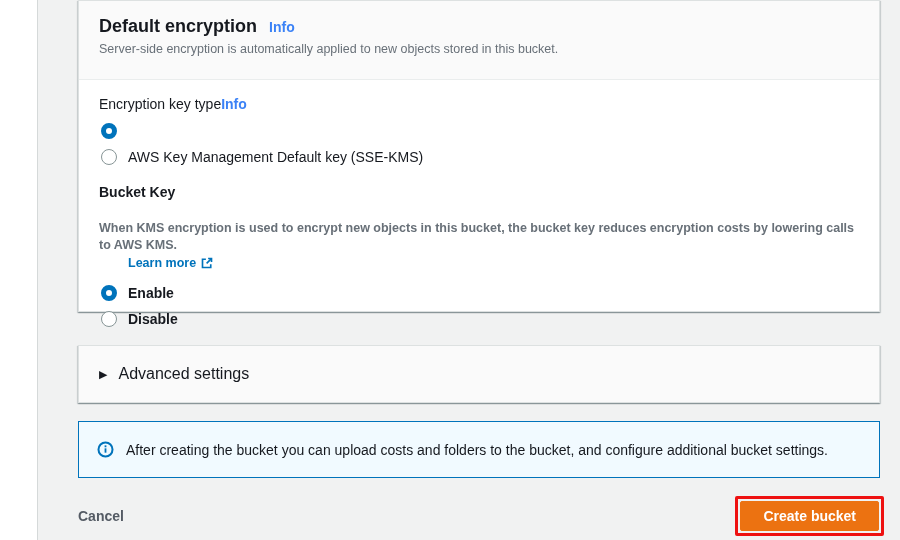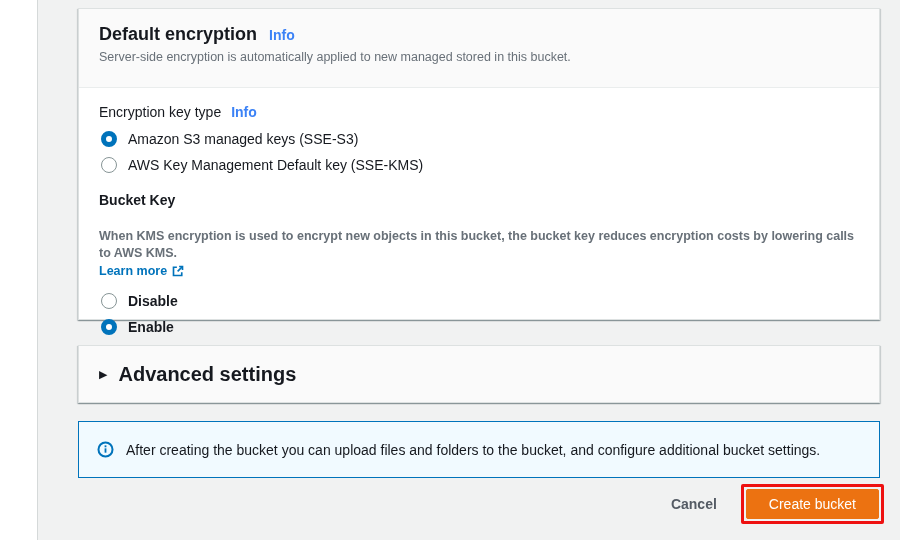--- a/index.html
+++ b/index.html
@@ -14,108 +14,107 @@
   .left-strip { position:absolute; left:0; top:0; width:37px; height:540px; background:#ffffff; }
   .left-divider { position:absolute; left:37px; top:0; width:1px; height:540px; background:#d5d9d9; }
   .content-bg { position:absolute; left:38px; top:0; width:862px; height:540px; background:#f1f2f2; }
 
   .card {
     position:absolute;
     background:#ffffff;
     border:1px solid #dde1e1;
     box-shadow: 0 1px 1px 0 rgba(0,28,36,0.25), 1px 1px 1px 0 rgba(0,28,36,0.12), -1px 1px 1px 0 rgba(0,28,36,0.12);
   }
-  .card-default { left:78px; top:8px; width:802px; height:312px; }
+  .card-default { left:78px; top:0; width:802px; height:312px; }
 
   .card-header {
     background:#fafafa;
     border-bottom:1px solid #eaeded;
     padding:15px 20px 12px 20px;
     height:79px;
   }
   .title-row { display:flex; align-items:baseline; gap:12px; }
   .card-title { font-size:18px; font-weight:700; color:#16191f; }
   .info-link { font-size:14px; font-weight:700; color:#3b82f6; text-decoration:none; cursor:pointer; }
   .card-subtitle { font-size:12.5px; color:#687078; margin-top:5px; }
 
   .card-body { padding:16px 20px 18px 20px; }
 
-  .field-label-row { display:flex; align-items:flex-end; gap:10px; margin-bottom:11px; }
+  .field-label-row { display:flex; align-items:flex-end; margin-bottom:11px; }
   .field-label { font-size:14px; color:#16191f; }
 
   .radio-row { display:flex; align-items:center; gap:11px; margin:0 0 10px 2px; cursor:pointer; }
   .radio-circle {
     width:16px; height:16px; border-radius:50%;
     background:#ffffff; border:1px solid #879596; flex:0 0 16px;
   }
   .radio-circle.selected { border:5px solid #0073bb; }
   .radio-label { font-size:14px; color:#16191f; }
 
   .bucket-key-block { margin-top:19px;font-weight:bold; }
   .bucket-key-desc { font-size:12.5px; color:#687078; margin-top:20px; line-height:1.35; }
   .learn-more-row { display:flex; align-items:center; gap:5px; margin:2px 0 15px 0; }
-  .learn-more-link { font-size:12.5px; color:#0073bb; text-decoration:none; cursor:pointer; }
+  .learn-more-link { font-size:12.5px; color:#0073bb; text-decoration:none; cursor:pointer;margin-left:29px; }
 
   .card-advanced {
     left:78px; top:345px; width:802px; height:58px;
     background:#fafafa;
     display:flex; align-items:center;
     padding:0 20px; cursor:pointer;
   }
   .expand-caret { font-size:11px; color:#16191f; margin-right:11px; }
-  .advanced-title { font-size:20px; font-weight:700; color:#16191f; }
+  .advanced-title { font-size:16px; font-weight:400; color:#16191f; }
 
   .info-alert {
     position:absolute; left:78px; top:421px; width:802px; height:57px;
     background:#f1faff; border:1px solid #0073bb;
     display:flex; align-items:center; gap:12px;
     padding:0 18px;
   }
   .alert-text { font-size:14px; color:#16191f; }
   .alert-icon { flex:0 0 16px; display:flex; }
 
   .footer-actions {
-    position:absolute; left:78px; top:484px; width:806px;
-    display:flex; justify-content:flex-end; align-items:center; gap:24px;
+    position:absolute; left:78px; top:496px; width:806px;
+    display:flex; justify-content:space-between; align-items:center; gap:24px;
   }
   .cancel-link { font-size:14px; font-weight:700; color:#545b64; cursor:pointer; }
   .annotation-box { border:3px solid #ee1111; padding:2px; border-radius:2px; }
   .create-btn {
     background:#ec7211; color:#ffffff;
     font-family:"Liberation Sans","DejaVu Sans",sans-serif;
-    font-size:14px; font-weight:400;
+    font-size:14px; font-weight:700;
     border:1px solid #ec7211; border-radius:2px;
     height:30px; padding:0 22px; cursor:pointer;
   }
 </style>
 </head>
 <body>
 
 <div class="left-strip"></div>
 <div class="left-divider"></div>
 <div class="content-bg"></div>
 
 <section class="card card-default">
   <div class="card-header">
     <div class="title-row">
       <h2 class="card-title">Default encryption</h2>
       <a class="info-link">Info</a>
     </div>
-    <div class="card-subtitle">Server-side encryption is automatically applied to new managed stored in this bucket.</div>
+    <div class="card-subtitle">Server-side encryption is automatically applied to new objects stored in this bucket.</div>
   </div>
 
   <div class="card-body">
     <div class="field-label-row">
       <span class="field-label">Encryption key type</span>
       <a class="info-link">Info</a>
     </div>
 
     <div class="radio-row">
       <span class="radio-circle selected"></span>
-      <span class="radio-label">Amazon S3 managed keys (SSE-S3)</span>
     </div>
     <div class="radio-row">
       <span class="radio-circle"></span>
       <span class="radio-label">AWS Key Management Default key (SSE-KMS)</span>
     </div>
 
     <div class="bucket-key-block">
       <div class="field-label">Bucket Key</div>
       <div class="bucket-key-desc">When KMS encryption is used to encrypt new objects in this bucket, the bucket key reduces encryption costs by lowering calls to AWS KMS.</div>
       <div class="learn-more-row">
@@ -123,45 +122,45 @@
         <span class="alert-icon">
           <svg width="12" height="12" viewBox="0 0 16 16" fill="none" stroke="#0073bb" stroke-width="2.2">
             <path d="M13 9.5 V14 H2 V3 h4.5"></path>
             <path d="M9.5 2 H14 V6.5"></path>
             <path d="M13.5 2.5 L7.5 8.5"></path>
           </svg>
         </span>
       </div>
 
       <div class="radio-row">
+        <span class="radio-circle selected"></span>
+        <span class="radio-label">Enable</span>
+      </div>
+      <div class="radio-row">
         <span class="radio-circle"></span>
         <span class="radio-label">Disable</span>
-      </div>
-      <div class="radio-row">
-        <span class="radio-circle selected"></span>
-        <span class="radio-label">Enable</span>
       </div>
     </div>
   </div>
 </section>
 
 <section class="card card-advanced">
   <span class="expand-caret">▶</span>
   <span class="advanced-title">Advanced settings</span>
 </section>
 
 <div class="info-alert">
   <span class="alert-icon">
     <svg width="17" height="17" viewBox="0 0 16 16">
       <circle cx="8" cy="8" r="6.6" stroke="#0073bb" stroke-width="1.9" fill="none"></circle>
       <rect x="7.15" y="6.9" width="1.7" height="4.1" fill="#0073bb"></rect>
       <rect x="7.15" y="4.1" width="1.7" height="1.8" fill="#0073bb"></rect>
     </svg>
   </span>
-  <span class="alert-text">After creating the bucket you can upload files and folders to the bucket, and configure additional bucket settings.</span>
+  <span class="alert-text">After creating the bucket you can upload costs and folders to the bucket, and configure additional bucket settings.</span>
 </div>
 
 <div class="footer-actions">
   <span class="cancel-link">Cancel</span>
   <span class="annotation-box">
     <button class="create-btn">Create bucket</button>
   </span>
 </div>
 
 </body></html>

